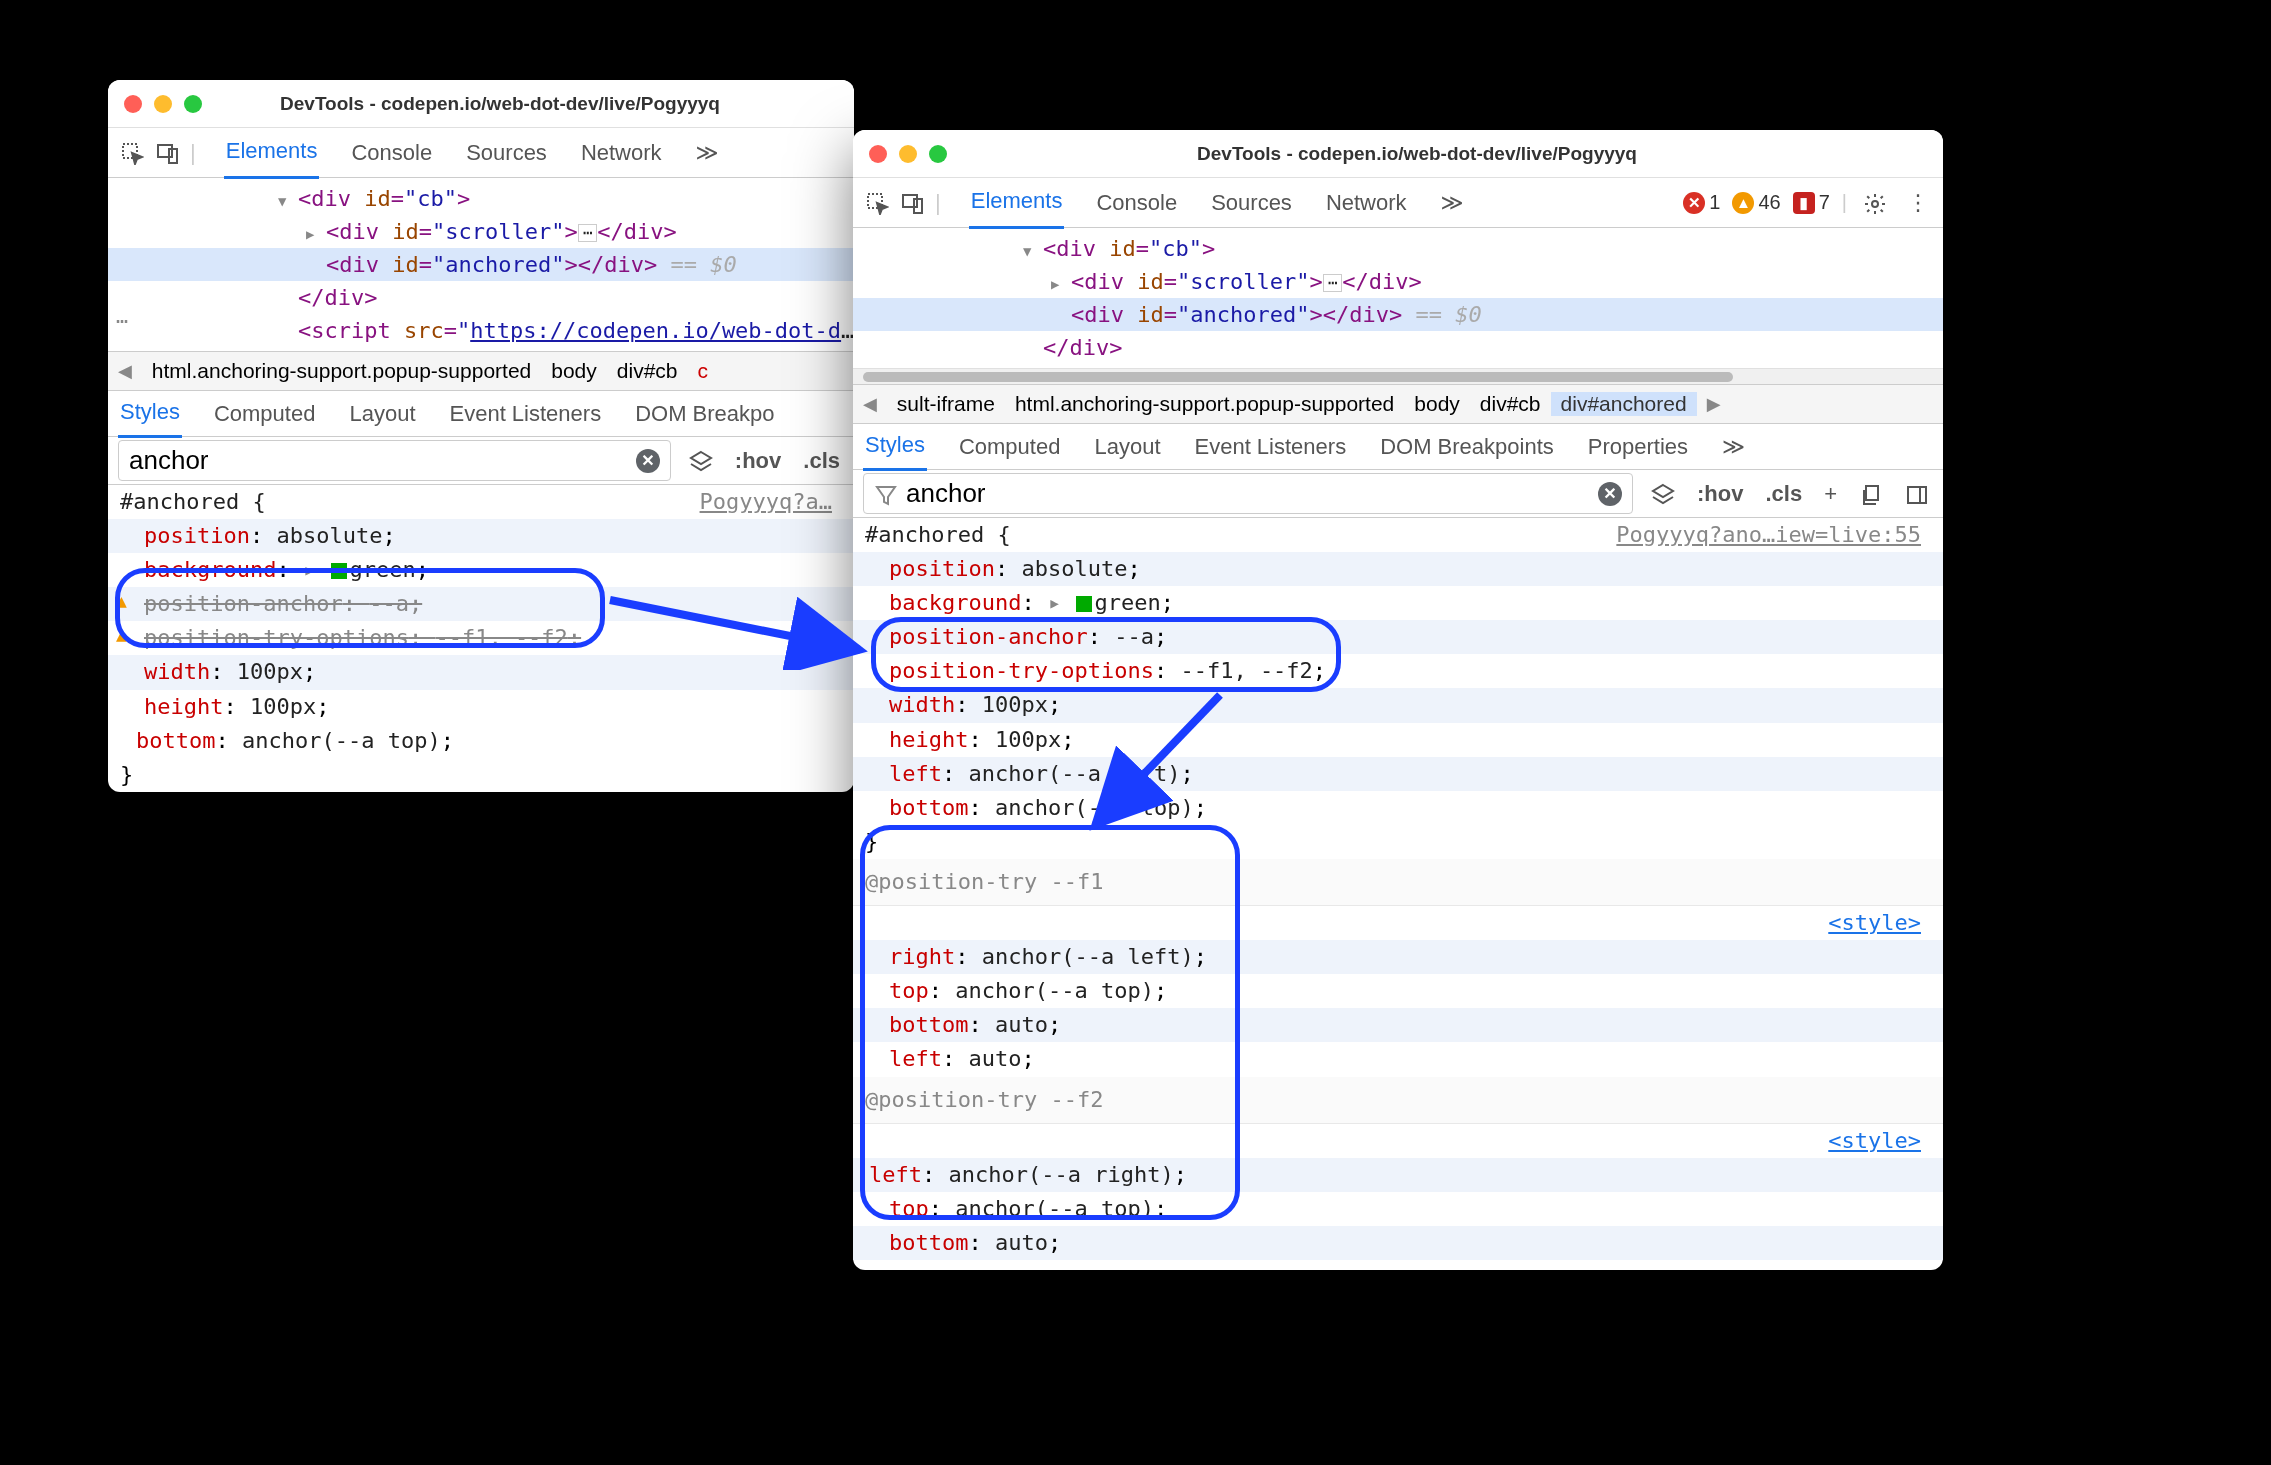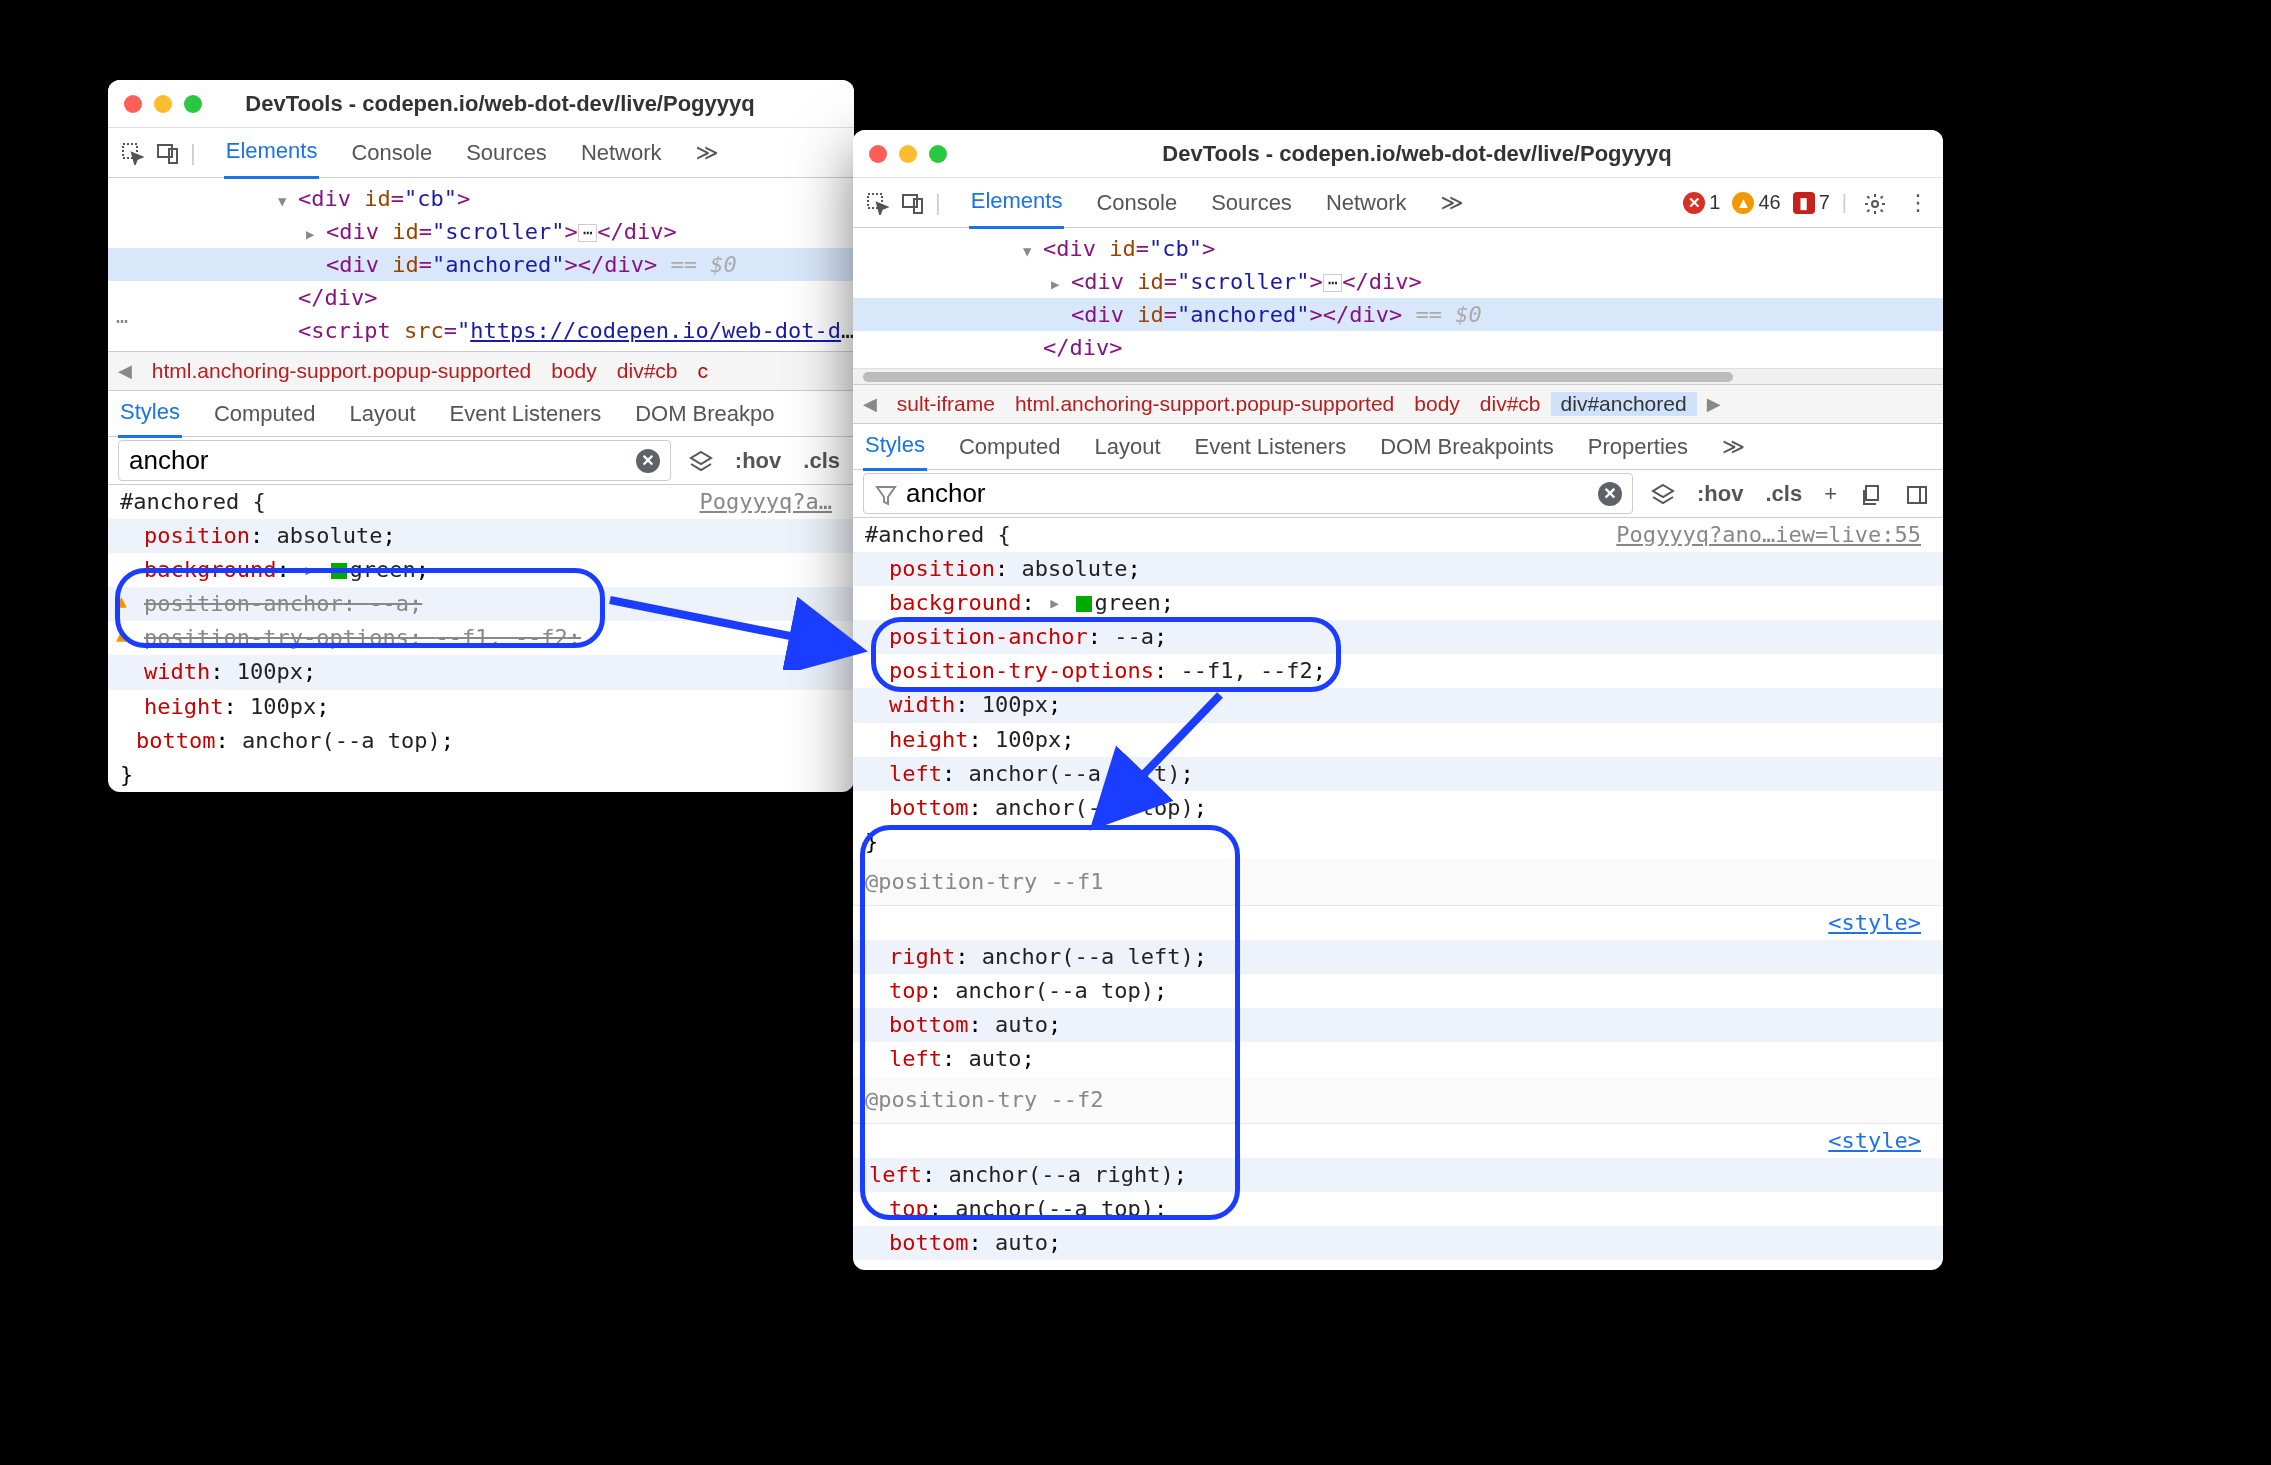--- a/index.html
+++ b/index.html
@@ -4,21 +4,21 @@
 <style>
 * { box-sizing: border-box; margin: 0; padding: 0; }
 body { background: #000; font-family: Arial, Helvetica, sans-serif; width: 2271px; height: 1465px; position: relative; }
 .window { position: absolute; background: #fff; border-radius: 12px; box-shadow: 0 20px 60px rgba(0,0,0,0.5); overflow: hidden; }
 .titlebar { height: 48px; background: #fff; display: flex; align-items: center; padding: 0 16px; border-bottom: 1px solid #e0e0e0; }
 .traffic { display: flex; gap: 12px; margin-right: 20px; }
 .dot { width: 18px; height: 18px; border-radius: 50%; }
 .dot.red { background: #ff5f57; }
 .dot.yellow { background: #febc2e; }
 .dot.green { background: #28c840; }
-.title { font-weight: bold; font-size: 22px; color: #333; flex: 1; text-align: center; margin-right: 60px; }
+.title { font-weight: bold; font-size: 19px; color: #333; flex: 1; text-align: center; margin-right: 60px; }
 .toolbar { height: 50px; display: flex; align-items: center; border-bottom: 1px solid #ccc; padding: 0 10px; gap: 8px; font-size: 22px; color: #333; }
 .tool-icon { width: 28px; height: 28px; display: inline-flex; align-items: center; justify-content: center; color: #555; }
 .tabs { display: flex; gap: 30px; margin-left: 20px; flex: 1; align-items: center; }
 .tab { color: #555; padding: 12px 2px; cursor: pointer; }
 .tab.active { color: #1a73e8; border-bottom: 3px solid #1a73e8; }
 .tool-right { display: flex; align-items: center; gap: 12px; margin-left: auto; font-size: 20px; }
 .err-badge { display: inline-flex; align-items: center; gap: 4px; }
 .err-circle { width: 22px; height: 22px; border-radius: 50%; display: inline-flex; align-items: center; justify-content: center; color: #fff; font-size: 15px; font-weight: bold; }
 .err-circle.red { background: #d93025; }
 .err-circle.orange { background: #f29900; }
@@ -30,21 +30,21 @@
 .tri.closed::before { content: "▶"; font-size: 14px; }
 .tag { color: #881280; }
 .attr { color: #994500; }
 .val { color: #1a1aa6; }
 .sel { color: #222; }
 .gray { color: #888; }
 .ellipsis-box { display: inline-block; border: 1px solid #ccc; padding: 0 4px; font-size: 16px; line-height: 16px; vertical-align: middle; }
 .highlight-row { background: #d9e7fb; }
 .eq0 { color: #aaa; font-style: italic; }
 .breadcrumb { height: 40px; border-top: 1px solid #ccc; border-bottom: 1px solid #ccc; display: flex; align-items: center; font-size: 21px; overflow: hidden; background: #f5f5f5; }
-.crumb { padding: 0 10px; color: #b91c1c; white-space: nowrap; }
+.crumb { padding: 0 10px; color: #000000; white-space: nowrap; }
 .crumb.sel { background: #cfe1fb; color: #333; }
 .arrow-btn { padding: 0 10px; color: #888; cursor: pointer; font-size: 18px; }
 .subtabs { height: 46px; display: flex; align-items: center; gap: 30px; padding: 0 10px; border-bottom: 1px solid #ccc; font-size: 22px; }
 .subtab { color: #555; padding: 10px 2px; cursor: pointer; }
 .subtab.active { color: #1a73e8; border-bottom: 3px solid #1a73e8; }
 .filterbar { height: 48px; display: flex; align-items: center; padding: 0 10px; gap: 14px; border-bottom: 1px solid #ccc; font-size: 22px; }
 .filter-input { flex: 1; display: flex; align-items: center; border: 1px solid #ccc; border-radius: 4px; padding: 4px 10px; gap: 8px; position: relative; }
 .filter-input input { border: none; outline: none; font-size: 26px; flex: 1; font-family: Liberation Sans, sans-serif; }
 .clear-btn { width: 24px; height: 24px; border-radius: 50%; background: #5f6368; color: #fff; display: inline-flex; align-items: center; justify-content: center; font-size: 16px; cursor: pointer; font-weight: bold; }
 .style-block { font-family: Menlo, Consolas, monospace; font-size: 22px; line-height: 1.55; }

